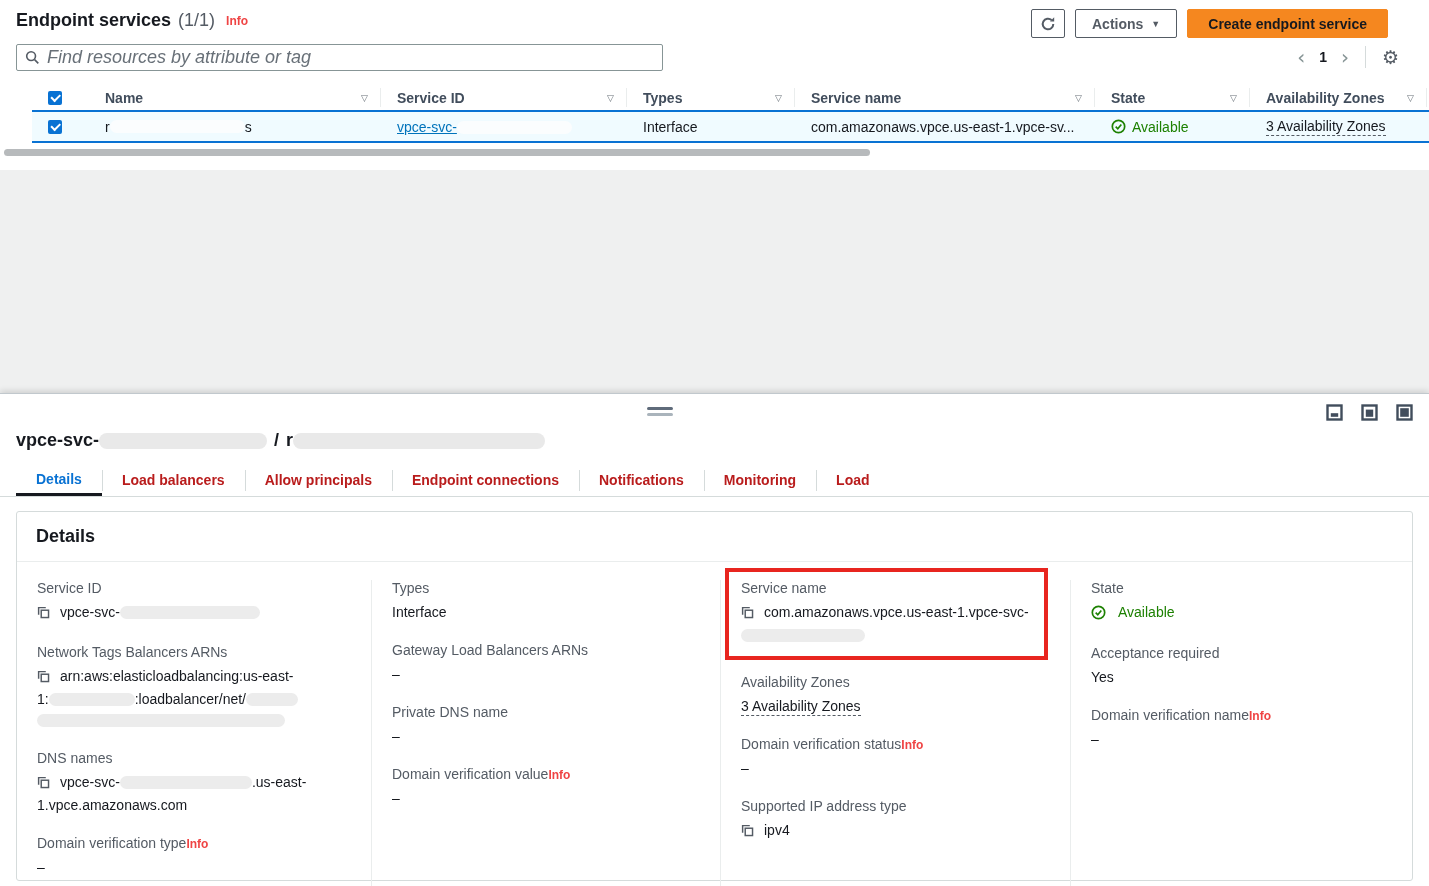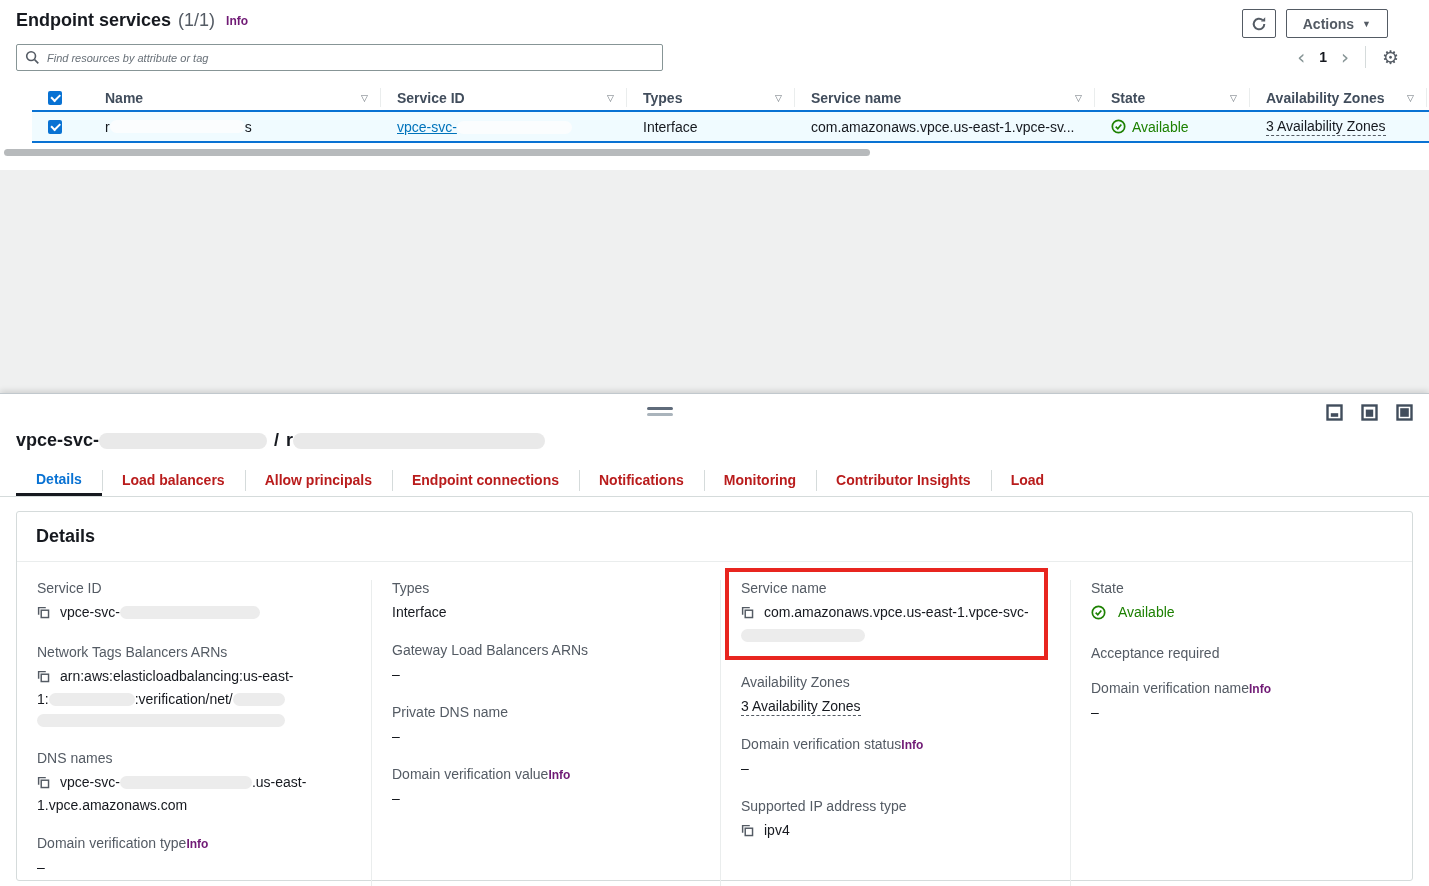--- a/index.html
+++ b/index.html
@@ -7,35 +7,35 @@
   body {
     font-family:"Liberation Sans", sans-serif;
     font-size:14px; color:#16191f; background:#ffffff;
     position:relative; overflow:hidden;
   }
   
   .top-area { position:absolute; top:0; left:0; width:1429px; height:170px; background:#fff; }
   .page-header { position:absolute; top:10px; left:16px; display:flex; align-items:baseline; gap:7px; }
   .page-title { font-size:18px; font-weight:700; }
   .page-count { font-size:18px; font-weight:400; color:#545b64; }
-  .info-link { color:#701a75; font-size:12px; font-weight:700; text-decoration:none; cursor:pointer; }
+  .info-link { color:#ef4444; font-size:12px; font-weight:700; text-decoration:none; cursor:pointer; }
   .page-header .info-link { position:relative; top:-1px; margin-left:4px; }
 
   .header-buttons { position:absolute; top:9px; right:41px; display:flex; gap:10px; height:29px; }
   .btn { display:flex; align-items:center; justify-content:center; border:1px solid #545b64;
          background:#fff; border-radius:2px; font-weight:700; color:#545b64; font-size:14px;
          padding:0 16px; cursor:pointer; }
   .btn-icon { width:34px; padding:0; }
   .btn .caret { font-size:9px; margin-left:8px; }
   .btn-primary { background:#f5871f; border:1px solid #f5871f; color:#16191f; padding:0 20px; }
 
   .search-box { position:absolute; top:44px; left:16px; width:647px; height:27px;
                 border:1px solid #879596; border-radius:2px; background:#fff;
                 display:flex; align-items:center; padding:0 8px; gap:7px; }
-  .search-box input { border:none; outline:none; flex:1; font-size:11px; font-style:italic;
+  .search-box input { border:none; outline:none; flex:1; font-size:18px; font-style:italic;
                       color:#16191f; font-family:"Liberation Sans",sans-serif; background:transparent; }
   .search-box input::placeholder { color:#687078; font-style:italic; }
 
   .pagination { position:absolute; top:46px; right:30px; display:flex; align-items:center; gap:12px; }
   .chev { color:#879596; font-size:20px; line-height:20px; cursor:pointer; font-family:"DejaVu Sans",sans-serif; }
   .page-num { font-weight:700; color:#16191f; padding:0 2px; }
   .pag-divider { width:1px; height:22px; background:#d5dbdb; margin:0 4px; }
   .gear { color:#545b64; font-size:19px; cursor:pointer; font-family:"DejaVu Sans",sans-serif; }
 
   
@@ -121,20 +121,23 @@
     <button class="btn btn-icon">
       <svg width="16" height="16" viewBox="0 0 16 16">
         <path d="M13.3 8a5.3 5.3 0 1 1-1.7-3.9" fill="none" stroke="#545b64" stroke-width="2"></path>
         <path d="M14.2 1.2 L14.2 5.4 L10 5.4 Z" fill="#545b64"></path>
       </svg>
     </button>
     <button class="btn">
       <span>Actions</span>
       <span class="caret">▼</span>
     </button>
+    <button class="btn btn-primary">
+      <span>Create endpoint service</span>
+    </button>
   </div>
 
   <div class="search-box">
     <svg width="15" height="15" viewBox="0 0 16 16">
       <circle cx="6.5" cy="6.5" r="4.7" fill="none" stroke="#545b64" stroke-width="1.7"></circle>
       <line x1="10.2" y1="10.2" x2="14.2" y2="14.2" stroke="#545b64" stroke-width="1.7"></line>
     </svg>
     <input type="text" placeholder="Find resources by attribute or tag" style="">
   </div>
 
@@ -251,41 +254,40 @@
       <span class="redact" style="width:252px"></span>
   </div>
 
   <div class="tabs-row" id="tabs-row">
       <div class="tab active">Details</div>
       <div class="tab">Load balancers</div>
       <div class="tab">Allow principals</div>
       <div class="tab">Endpoint connections</div>
       <div class="tab">Notifications</div>
       <div class="tab">Monitoring</div>
-      <div class="tab">Contributor Insights</div>
       <div class="tab">Load</div>
     </div>
 
   <div class="details-card">
     <div class="card-header">Details</div>
     <div class="card-body" id="details-columns">
         <div class="dcol">
           <div class="detail-field">
             <div class="detail-label"><span>Service ID</span></div>
             <div class="detail-value"><span class="copy-icon"><svg width="13" height="13" viewBox="0 0 16 16">
                   <rect x="5.2" y="5.2" width="9" height="9" fill="none" stroke="#545b64" stroke-width="1.8"></rect>
                   <path d="M10.8 2 H2 V10.8" fill="none" stroke="#545b64" stroke-width="1.8"></path>
                 </svg></span><span>vpce-svc-</span><span class="redact" style="width: 140px;"></span></div>
           </div>
           <div class="detail-field">
             <div class="detail-label"><span>Network Tags Balancers ARNs</span></div>
             <div class="detail-value"><span class="copy-icon"><svg width="13" height="13" viewBox="0 0 16 16">
                   <rect x="5.2" y="5.2" width="9" height="9" fill="none" stroke="#545b64" stroke-width="1.8"></rect>
                   <path d="M10.8 2 H2 V10.8" fill="none" stroke="#545b64" stroke-width="1.8"></path>
-                </svg></span><span>arn:aws:elasticloadbalancing:us-east-</span><br><span>1:</span><span class="redact" style="width: 86px;"></span><span>:verification/net/</span><span class="redact" style="width: 52px;"></span><br><span class="redact" style="width: 248px;"></span></div>
+                </svg></span><span>arn:aws:elasticloadbalancing:us-east-</span><br><span>1:</span><span class="redact" style="width: 86px;"></span><span>:loadbalancer/net/</span><span class="redact" style="width: 52px;"></span><br><span class="redact" style="width: 248px;"></span></div>
           </div>
           <div class="detail-field">
             <div class="detail-label"><span>DNS names</span></div>
             <div class="detail-value"><span class="copy-icon"><svg width="13" height="13" viewBox="0 0 16 16">
                   <rect x="5.2" y="5.2" width="9" height="9" fill="none" stroke="#545b64" stroke-width="1.8"></rect>
                   <path d="M10.8 2 H2 V10.8" fill="none" stroke="#545b64" stroke-width="1.8"></path>
                 </svg></span><span>vpce-svc-</span><span class="redact" style="width: 132px;"></span><span>.us-east-</span><br><span>1.vpce.amazonaws.com</span></div>
           </div>
           <div class="detail-field">
             <div class="detail-label"><span>Domain verification type</span><a class="info-link">Info</a></div>
@@ -344,20 +346,21 @@
             <div class="detail-value"><span class="status-green">
                 <svg width="15" height="15" viewBox="0 0 16 16" style="vertical-align:-3px;margin-right:6px">
                   <circle cx="8" cy="8" r="6.6" fill="none" stroke="#1d8102" stroke-width="1.8"></circle>
                   <path d="M5 8.2 L7.2 10.4 L11 5.8" fill="none" stroke="#1d8102" stroke-width="1.8"></path>
                 </svg>
                 <span>Available</span>
               </span></div>
           </div>
           <div class="detail-field">
             <div class="detail-label"><span>Acceptance required</span></div>
+            <div class="detail-value"><span>Yes</span></div>
           </div>
           <div class="detail-field">
             <div class="detail-label"><span>Domain verification name</span><a class="info-link">Info</a></div>
             <div class="detail-value"><span>–</span></div>
           </div>
         </div>
       </div>
   </div>
 </div>
 

